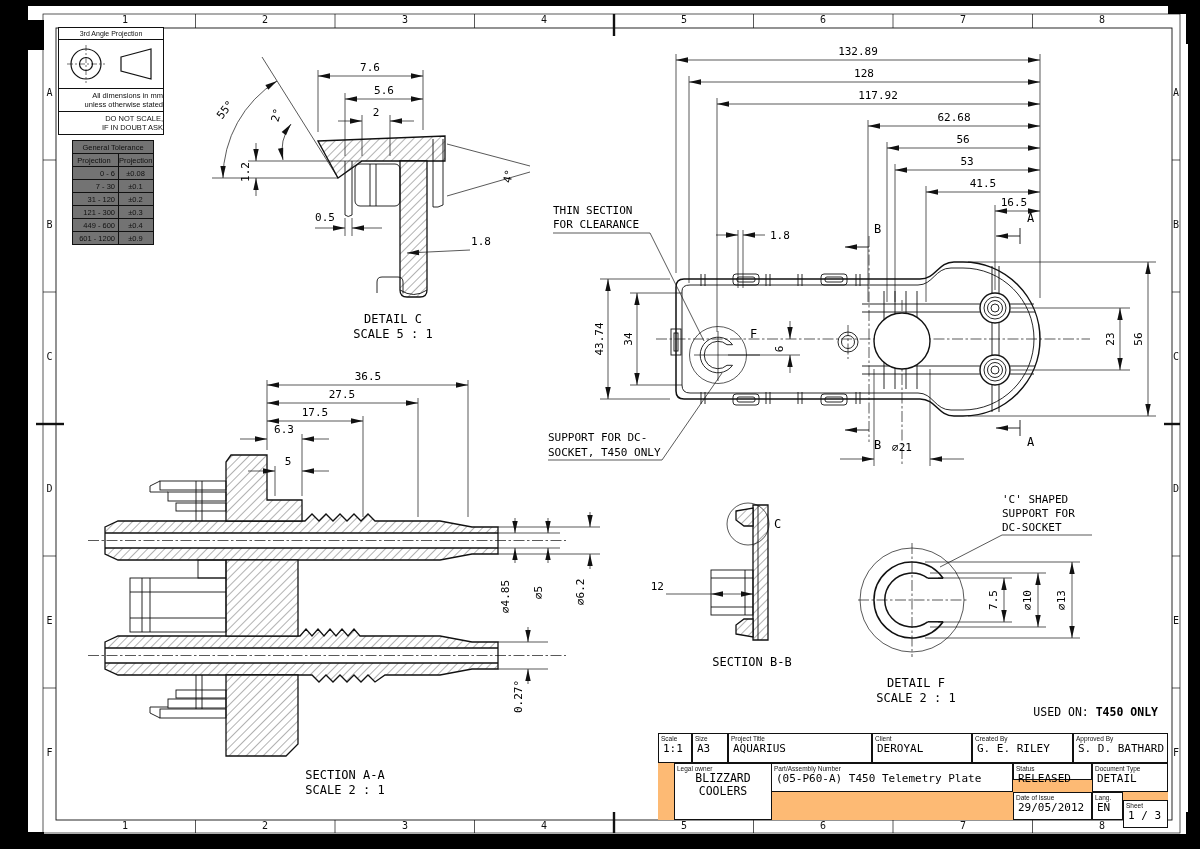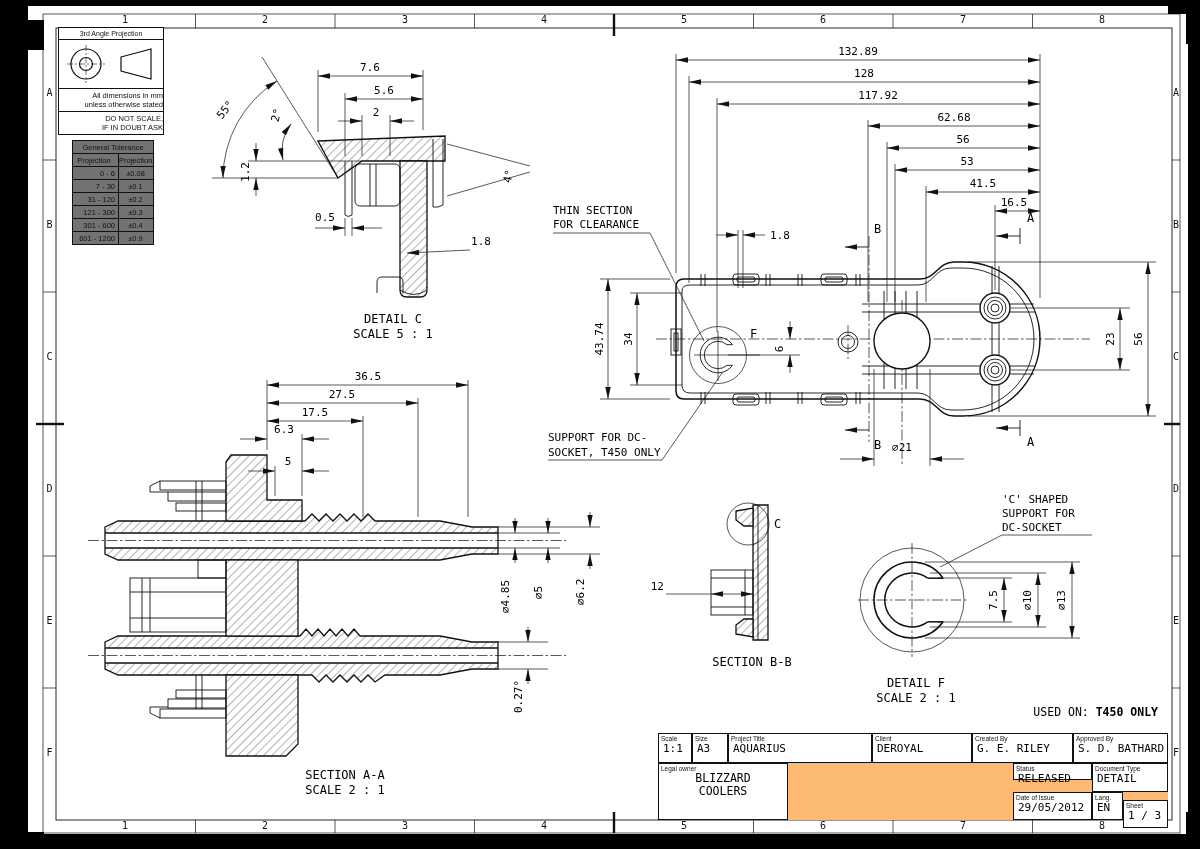--- a/index.html
+++ b/index.html
@@ -528,21 +528,21 @@
       </div>
   <div class="r">
         <div class="c1">31 - 120</div>
         <div class="c2">±0.2</div>
       </div>
   <div class="r">
         <div class="c1">121 - 300</div>
         <div class="c2">±0.3</div>
       </div>
   <div class="r">
-        <div class="c1">301 - 600</div>
+        <div class="c1">449 - 600</div>
         <div class="c2">±0.4</div>
       </div>
   <div class="r">
         <div class="c1">601 - 1200</div>
         <div class="c2">±0.9</div>
       </div>
 </div>
 
 <div class="used">
   <span>USED ON:</span>
@@ -567,25 +567,29 @@
     <span class="tbv">DEROYAL</span>
   </div>
   <div class="cell" style="left:314px;top:0;width:101px;height:30px">
     <span class="tbl">Created By</span>
     <span class="tbv">G. E. RILEY</span>
   </div>
   <div class="cell" style="left:415px;top:0;width:95px;height:30px">
     <span class="tbl">Approved By</span>
     <span class="tbv">S. D. BATHARD</span>
   </div>
-  <div class="cell" style="left:0;top:30px;width:130px;height:57px">
+  <div class="cell" style="left:16px;top:30px;width:98px;height:57px">
     <span class="tbl">Legal owner</span>
     <div class="own">BLIZZARD</div>
     <div class="own">COOLERS</div>
   </div>
+  <div class="cell" style="left:113px;top:30px;width:242px;height:29px">
+    <span class="tbl">Part/Assembly Number</span>
+    <span class="tbv">(05-P60-A) T450 Telemetry Plate</span>
+  </div>
   <div class="cell" style="left:355px;top:30px;width:79px;height:17px">
     <span class="tbl">Status</span>
     <span class="tbv">RELEASED</span>
   </div>
   <div class="cell" style="left:434px;top:30px;width:76px;height:29px">
     <span class="tbl">Document Type</span>
     <span class="tbv">DETAIL</span>
   </div>
   <div class="cell" style="left:355px;top:59px;width:79px;height:28px">
     <span class="tbl">Date of Issue</span>

